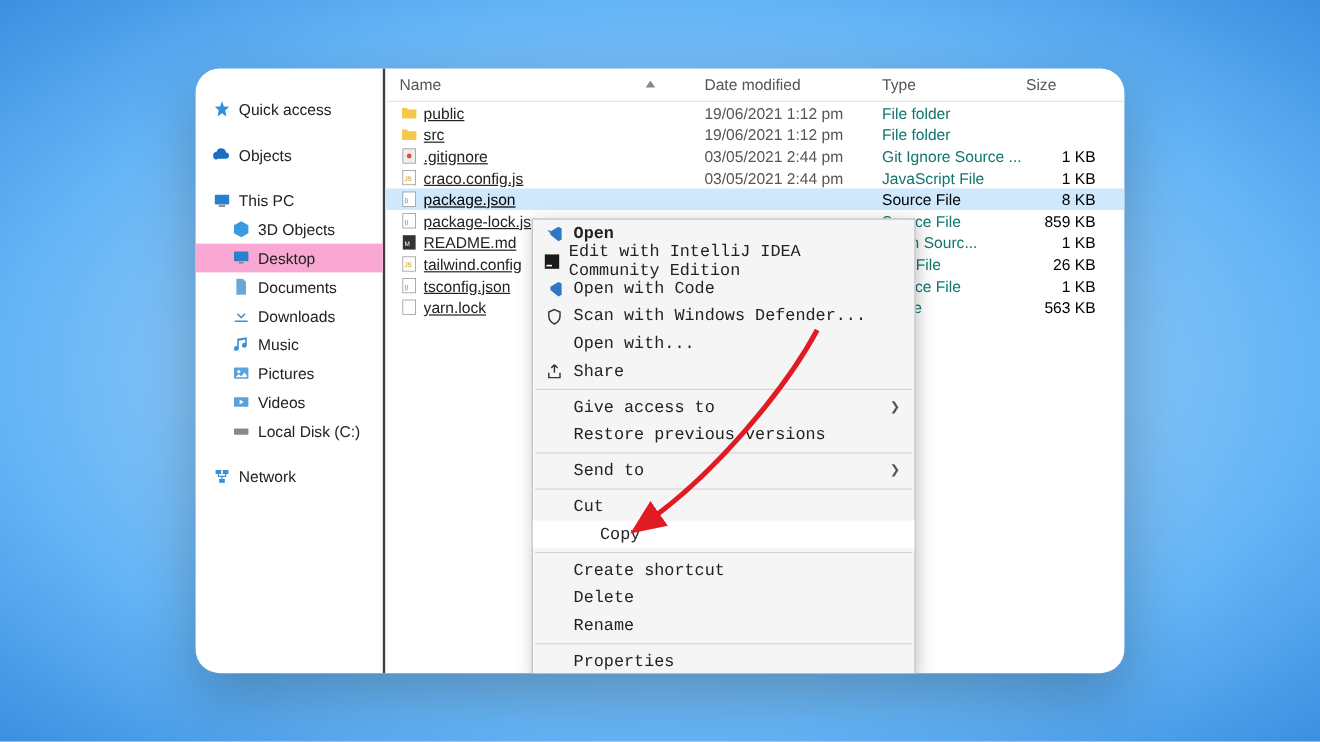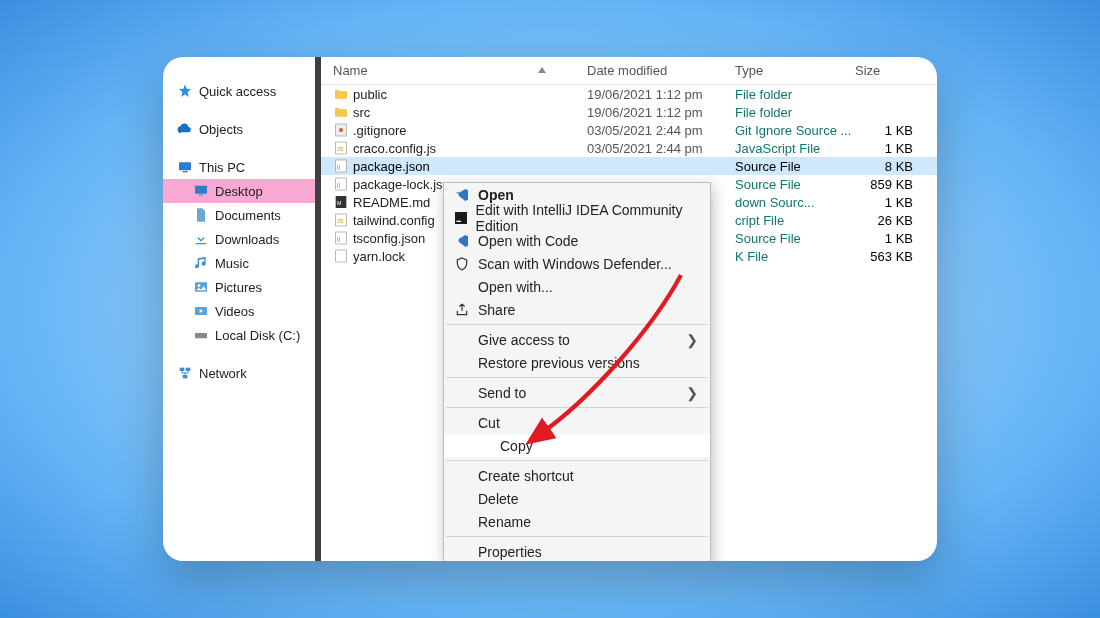--- a/index.html
+++ b/index.html
@@ -15,21 +15,21 @@
     left: 163px; top: 57px;
     width: 774px; height: 504px;
     background: #fff;
     border-radius: 20px;
     box-shadow: 0 18px 50px rgba(0,0,0,0.25);
     display: flex;
     overflow: hidden;
   }
   .sidebar {
     width: 158px;
-    border-right: 6px solid #404040;
+    border-right: 2px solid #404040;
     padding-top: 22px;
   }
   .nav-item {
     display: flex; align-items: center;
     padding: 4px 8px 4px 14px;
     cursor: default;
     white-space: nowrap;
   }
   .nav-item.indent { padding-left: 30px; }
   .nav-item.selected { background: #f9a8d4; }
@@ -52,38 +52,39 @@
   .sort-ind { margin-left: auto; margin-right: 40px; }
 
   .file-row {
     display: flex;
     align-items: center;
     padding: 1px 0 1px 12px;
     white-space: nowrap;
   }
   .file-row.selected { background: #cfe8fb; }
   .file-row .icon-c { width: 20px; display: inline-flex; }
-  .file-row .name-c { width: 234px; overflow: hidden; text-overflow: ellipsis; }
+  .file-row .name-c { width: 234px; overflow: hidden; text-overflow: ellipsis; text-decoration: underline; }
   .file-row .date-c { width: 148px; color: #555; }
   .file-row .type-c { width: 120px; color: #0f766e; overflow: hidden; text-overflow: ellipsis; }
   .file-row .size-c { width: 64px; color: #000000; text-align: right; padding-right: 6px; }
   .file-row.selected .name-c,
   .file-row.selected .date-c,
   .file-row.selected .type-c,
   .file-row.selected .size-c { color: #000; }
 
   
   .ctx {
     position: absolute;
     left: 280px; top: 125px;
-    width: 268px;
+    width: 320px;
     background: #f5f5f5;
     border: 1px solid #bdbdbd;
     box-shadow: 2px 4px 14px rgba(0,0,0,0.25);
     font-size: 14px;
+    font-family: Liberation Mono, monospace;
   }
   .ctx .mi {
     display: flex; align-items: center;
     height: 23px;
     padding: 0 12px 0 8px;
     cursor: default;
   }
   .ctx .mi .mi-icon { width: 20px; height: 16px; margin-right: 6px; display: inline-flex; align-items: center; justify-content: center; }
   .ctx .mi .mi-icon svg { width: 16px; height: 16px; }
   .ctx .mi .arrow { margin-left: auto; color: #555; }
@@ -129,20 +130,28 @@
     <div class="nav-item">
       <span class="ico">
         <svg viewBox="0 0 24 24" fill="#2a7fcf">
             <rect x="3" y="5" width="18" height="12" rx="1"></rect>
             <rect x="8" y="18" width="8" height="2" fill="#777"></rect>
           </svg>
       </span>
       <span>This PC</span>
     </div>
 
+    <div class="nav-item indent">
+      <span class="ico">
+        <svg viewBox="0 0 24 24" fill="#3b99e0">
+            <path d="M12 2l9 5v10l-9 5-9-5V7z"></path>
+          </svg>
+      </span>
+      <span>3D Objects</span>
+    </div>
 
     <div class="nav-item indent selected">
       <span class="ico">
         <svg viewBox="0 0 24 24" fill="#2a7fcf">
             <rect x="3" y="4" width="18" height="12" rx="1"></rect>
             <rect x="9" y="17" width="6" height="2" fill="#888"></rect>
           </svg>
       </span>
       <span>Desktop</span>
     </div>

